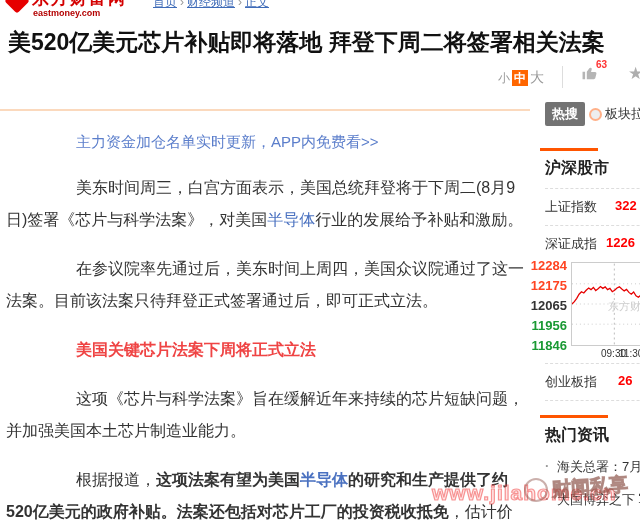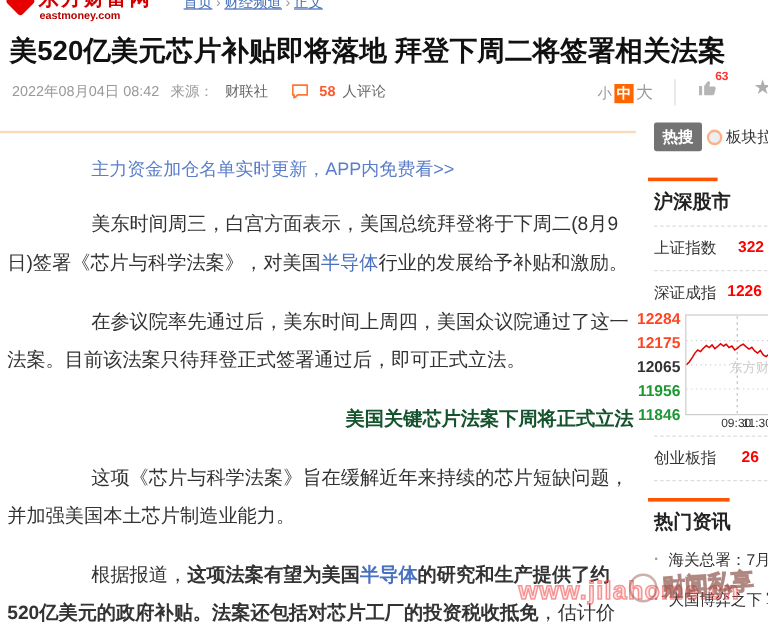--- a/index.html
+++ b/index.html
@@ -32,21 +32,21 @@
   .meta-sep { position:absolute; left:552px; top:-2px; width:1px; height:22px; background:#ddd; }
   .thumb-wrap { position:absolute; left:570px; top:-4px; }
   .thumb-count { position:absolute; left:16px; top:-5px; color:#ff3333; font-size:10px; font-weight:bold; }
   .star-ico { position:absolute; left:618px; top:-5px; color:#aeaeae; font-size:17px; cursor:pointer; }
   .header-divider { position:absolute; left:0; top:109px; width:530px; height:2px; background:#fbd9bd; }
 
   
   .article { position:absolute; left:6px; top:126px; width:522px; }
   .para { font-size:16px; line-height:32px; color:#333; text-indent:70px; margin-bottom:17px; }
   .para.promo { color:#5b7ecb; font-size:15px; margin-bottom:14px; cursor:pointer; }
-  .para.subhead { font-weight:bold; color:#14532d;text-align:right; }
+  .para.subhead { font-weight:bold; color:#ef4444; }
   .seg-b { font-weight:bold; }
   .seg-l { color:#4a71c0; cursor:pointer; }
   .seg-lb { color:#4a71c0; font-weight:bold; cursor:pointer; }
 
   
   .sidebar { position:absolute; left:545px; top:102px; width:120px; }
   .hotrow { height:24px; white-space:nowrap; }
   .hot-btn { display:inline-block; background:#737373; color:#fff; font-size:13px; font-weight:bold;
     padding:3px 7px; border-radius:2px; cursor:pointer; }
   .hot-badge { display:inline-block; width:13px; height:13px; border-radius:50%;
@@ -92,31 +92,20 @@
     <div class="logo-cn">东方财富网</div>
     <div class="logo-en">eastmoney.com</div>
     <div class="breadcrumb">
       <a>首页</a><span>›</span><a>财经频道</a><span>›</span><a>正文</a>
     </div>
   </div>
 
   <h1 class="title">美520亿美元芯片补贴即将落地 拜登下周二将签署相关法案</h1>
 
   <div class="meta">
-    <span class="meta-left">
-      <span>2022年08月04日 08:42</span>
-      <span>来源：</span>
-      <span class="src-name">财联社</span>
-      <span class="cmt-ico">
-        <svg width="14" height="12" viewBox="0 0 14 12">
-            <path d="M1 1h12v8H5l-3 3v-3H1z" fill="none" stroke="#ff7733" stroke-width="1.4"></path>
-          </svg>
-      </span>
-      <span class="cmt-num">58</span><span class="cmt-suffix">人评论</span>
-    </span>
     <span class="fontsize">
       <span>小</span><span class="mid">中</span><span class="lg">大</span>
     </span>
     <span class="meta-sep"></span>
     <span class="thumb-wrap">
       <svg width="17" height="17" viewBox="0 0 20 20">
           <path d="M6 9v9H3V9h3zm2 9h8.2c.9 0 1.6-.6 1.8-1.4l1.3-5.2c.2-1-.5-1.9-1.5-1.9H13l.8-3.3c.2-.9-.4-1.8-1.3-1.9-.6-.1-1.2.2-1.5.8L8 9" fill="#b5b5b5"></path>
         </svg>
       <span class="thumb-count">63</span>
     </span>

